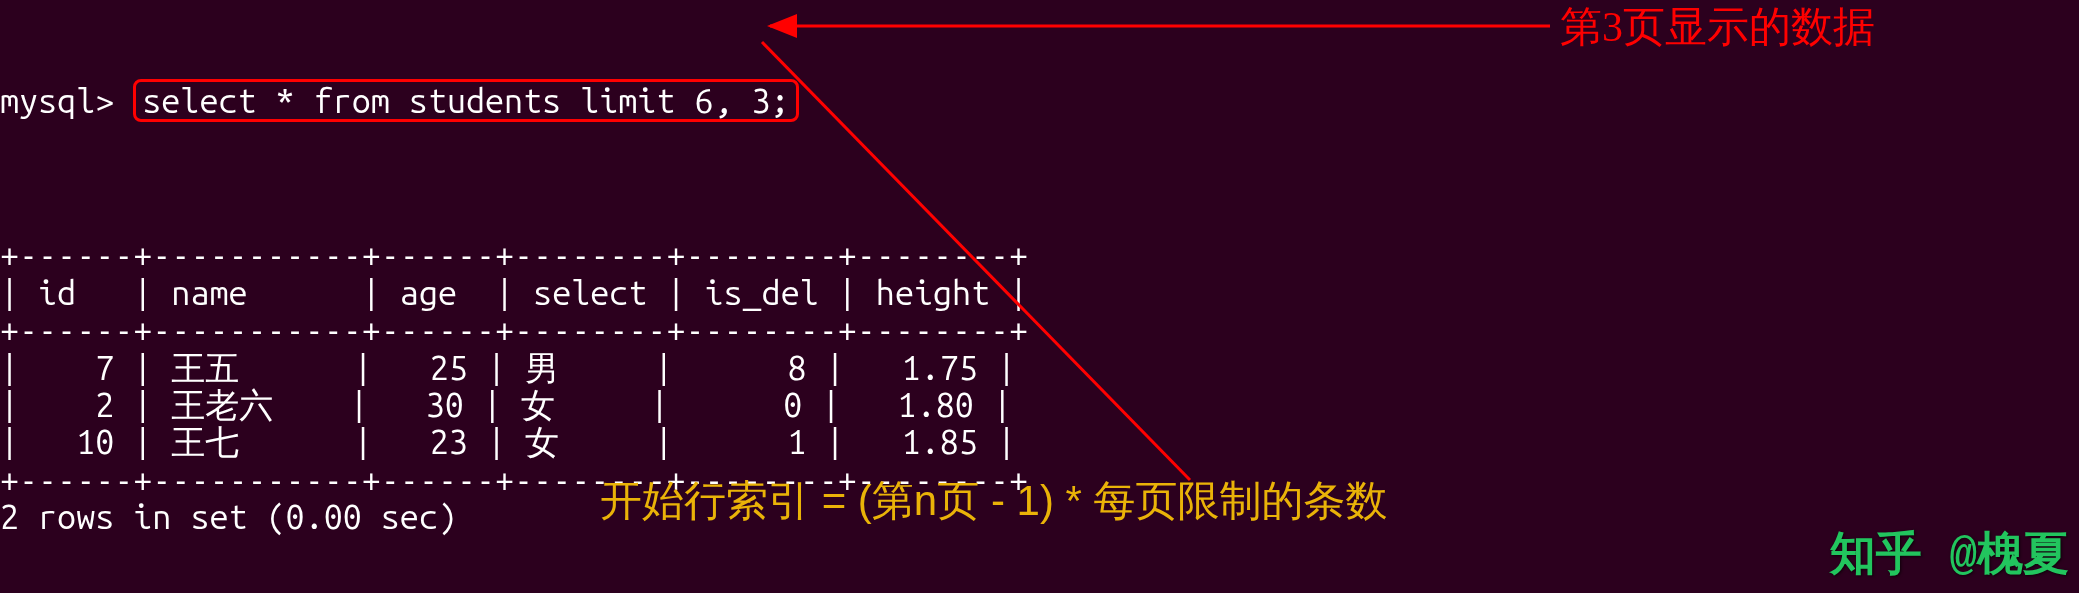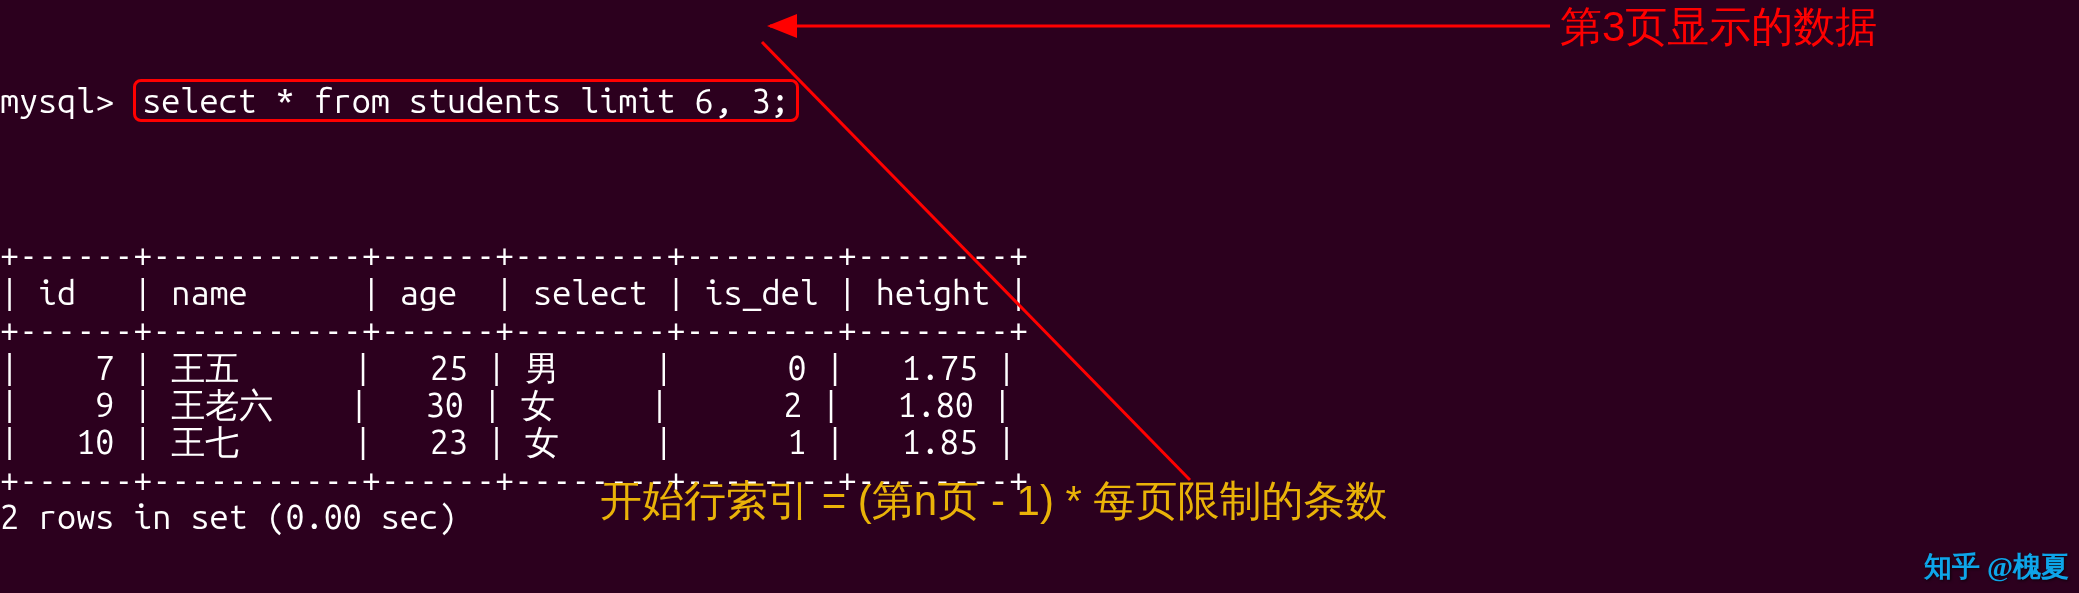--- a/index.html
+++ b/index.html
@@ -43,37 +43,37 @@
     .table-text {
       color: #ffffff;
       letter-spacing: 0;
     }
     .annotation-right {
       position: absolute;
       top: 4px;
       left: 1560px;
       color: #ff0000;
       font-size: 42px;
-      font-family: Liberation Sans, sans-serif;
+      font-family: Liberation Serif, serif;
     }
     .annotation-bottom {
       position: absolute;
       top: 478px;
       left: 600px;
       color: #eab308;
       font-size: 42px;
       font-family: 'SimSun', 'Microsoft YaHei', sans-serif;
     }
     .watermark {
       position: absolute;
       bottom: 10px;
       right: 10px;
-      color: #0ea5e9;
-      font-size: 28px;
-      font-family: Liberation Serif, serif;
+      color: #22c55e;
+      font-size: 46px;
+      font-family: Liberation Mono, monospace;
       font-weight: bold;
       text-shadow: 1px 1px 3px rgba(0,0,0,0.7);
     }
     .arrow-svg {
       position: absolute;
       top: 0;
       left: 0;
       width: 2079px;
       height: 593px;
       pointer-events: none;
@@ -84,22 +84,22 @@
   </style>
 </head>
 <body>
 
 <div class="terminal">
   <div class="prompt-line"><span class="prompt-label">mysql&gt; </span><span class="query-box"><span class="query-text">select * from students limit 6, 3;</span></span></div>
   <div class="table-block">
 <span class="table-text">+------+-----------+------+--------+--------+--------+</span>
 <span class="table-text">| id   | name      | age  | select | is_del | height |</span>
 <span class="table-text">+------+-----------+------+--------+--------+--------+</span>
-<span class="table-text">|    7 | 王五      |   25 | 男     |      0 |   1.75 |</span>
-<span class="table-text">|    9 | 王老六    |   30 | 女     |      2 |   1.80 |</span>
+<span class="table-text">|    7 | 王五      |   25 | 男     |      8 |   1.75 |</span>
+<span class="table-text">|    2 | 王老六    |   30 | 女     |      0 |   1.80 |</span>
 <span class="table-text">|   10 | 王七      |   23 | 女     |      1 |   1.85 |</span>
 <span class="table-text">+------+-----------+------+--------+--------+--------+</span>
 <span class="table-text">2 rows in set (0.00 sec)</span>
 </div>
   
   
 </div>
 
 <svg class="arrow-svg">
   <defs>

